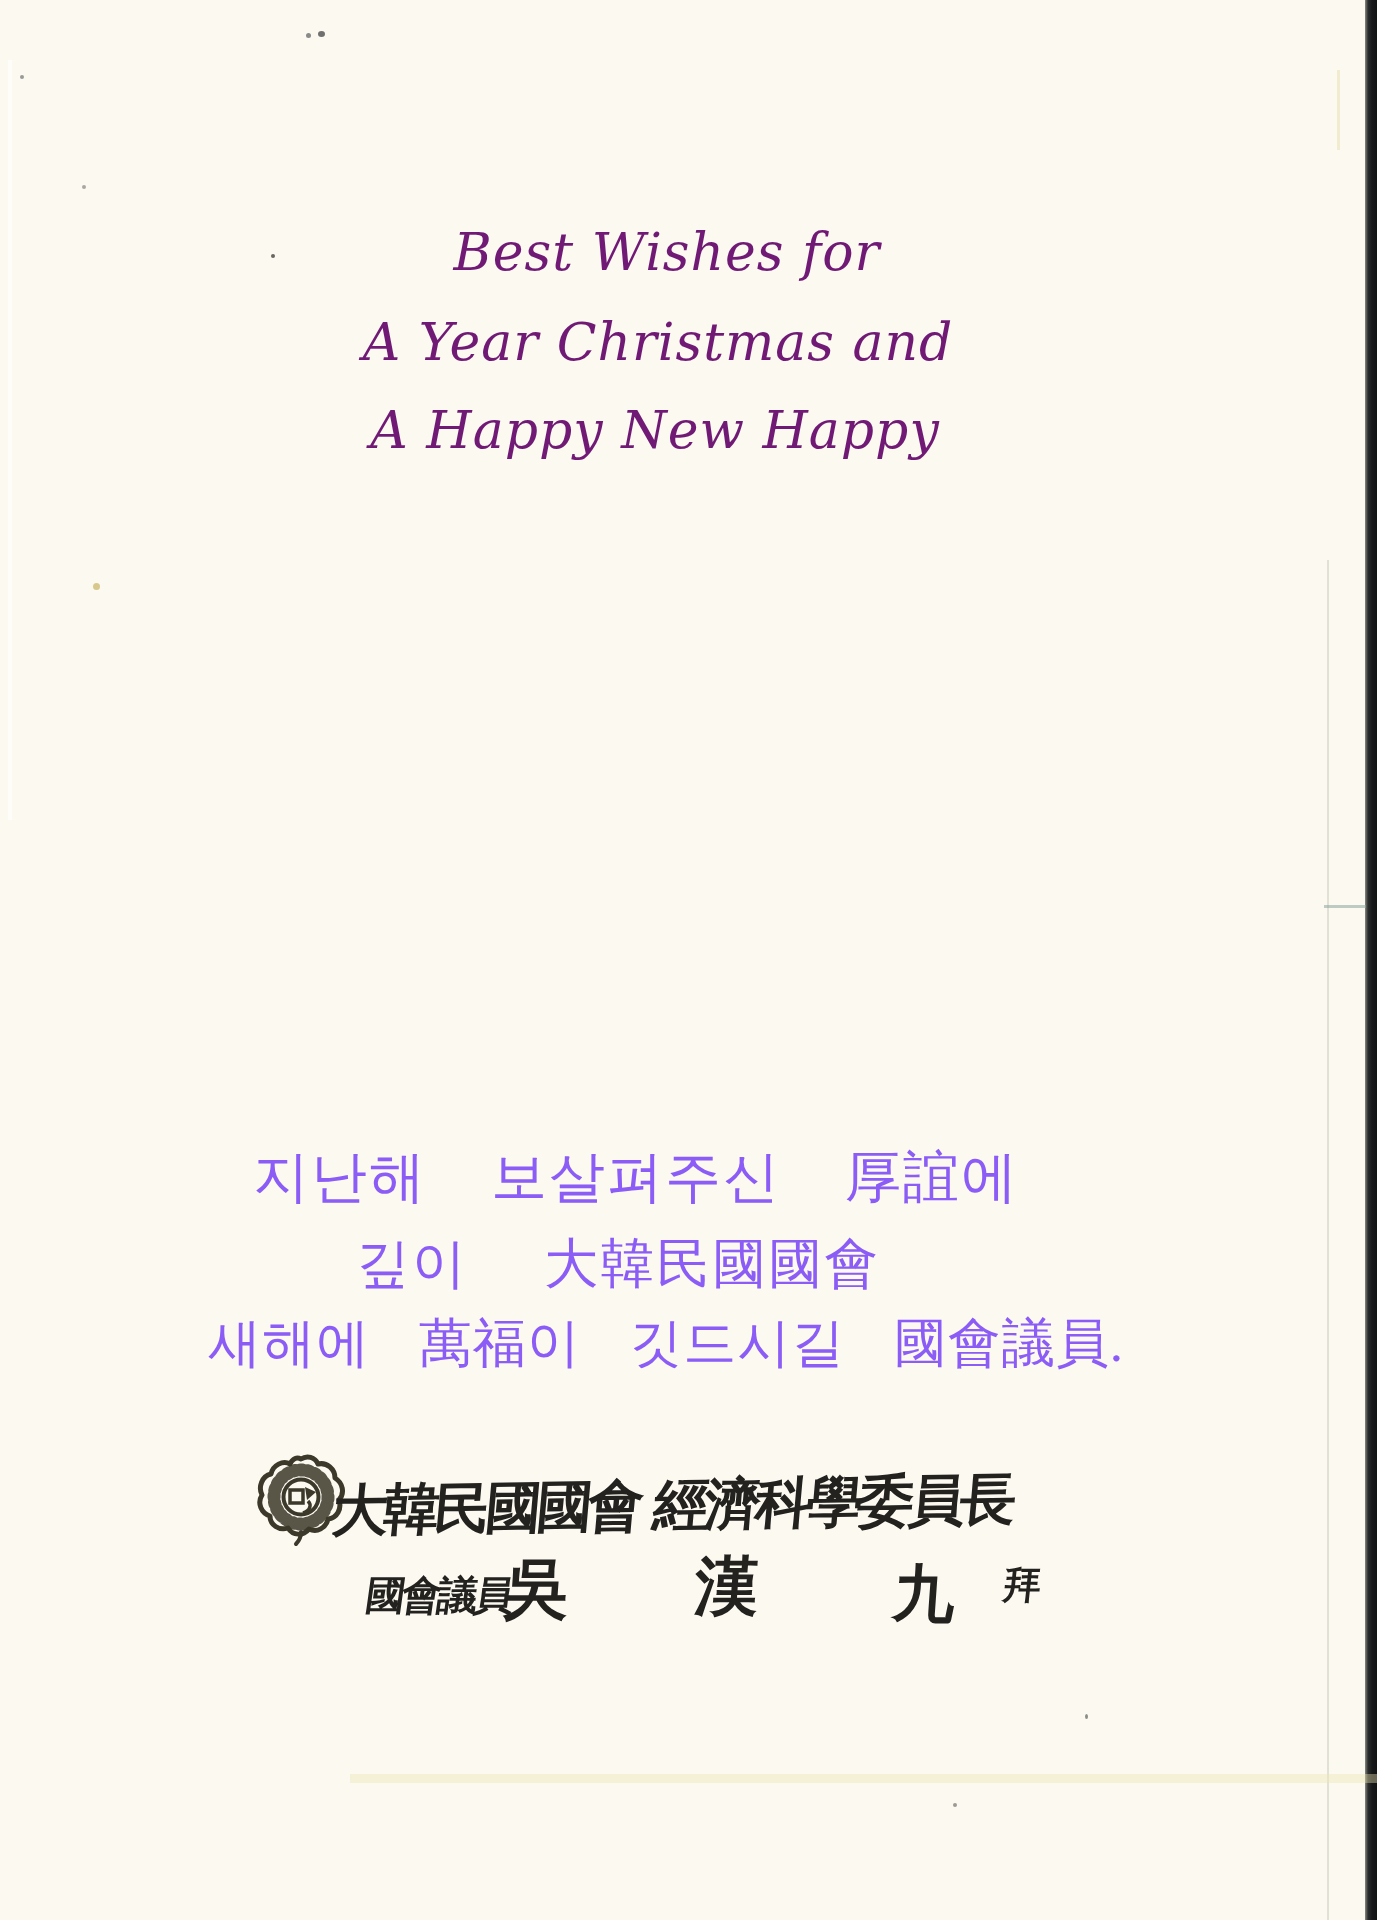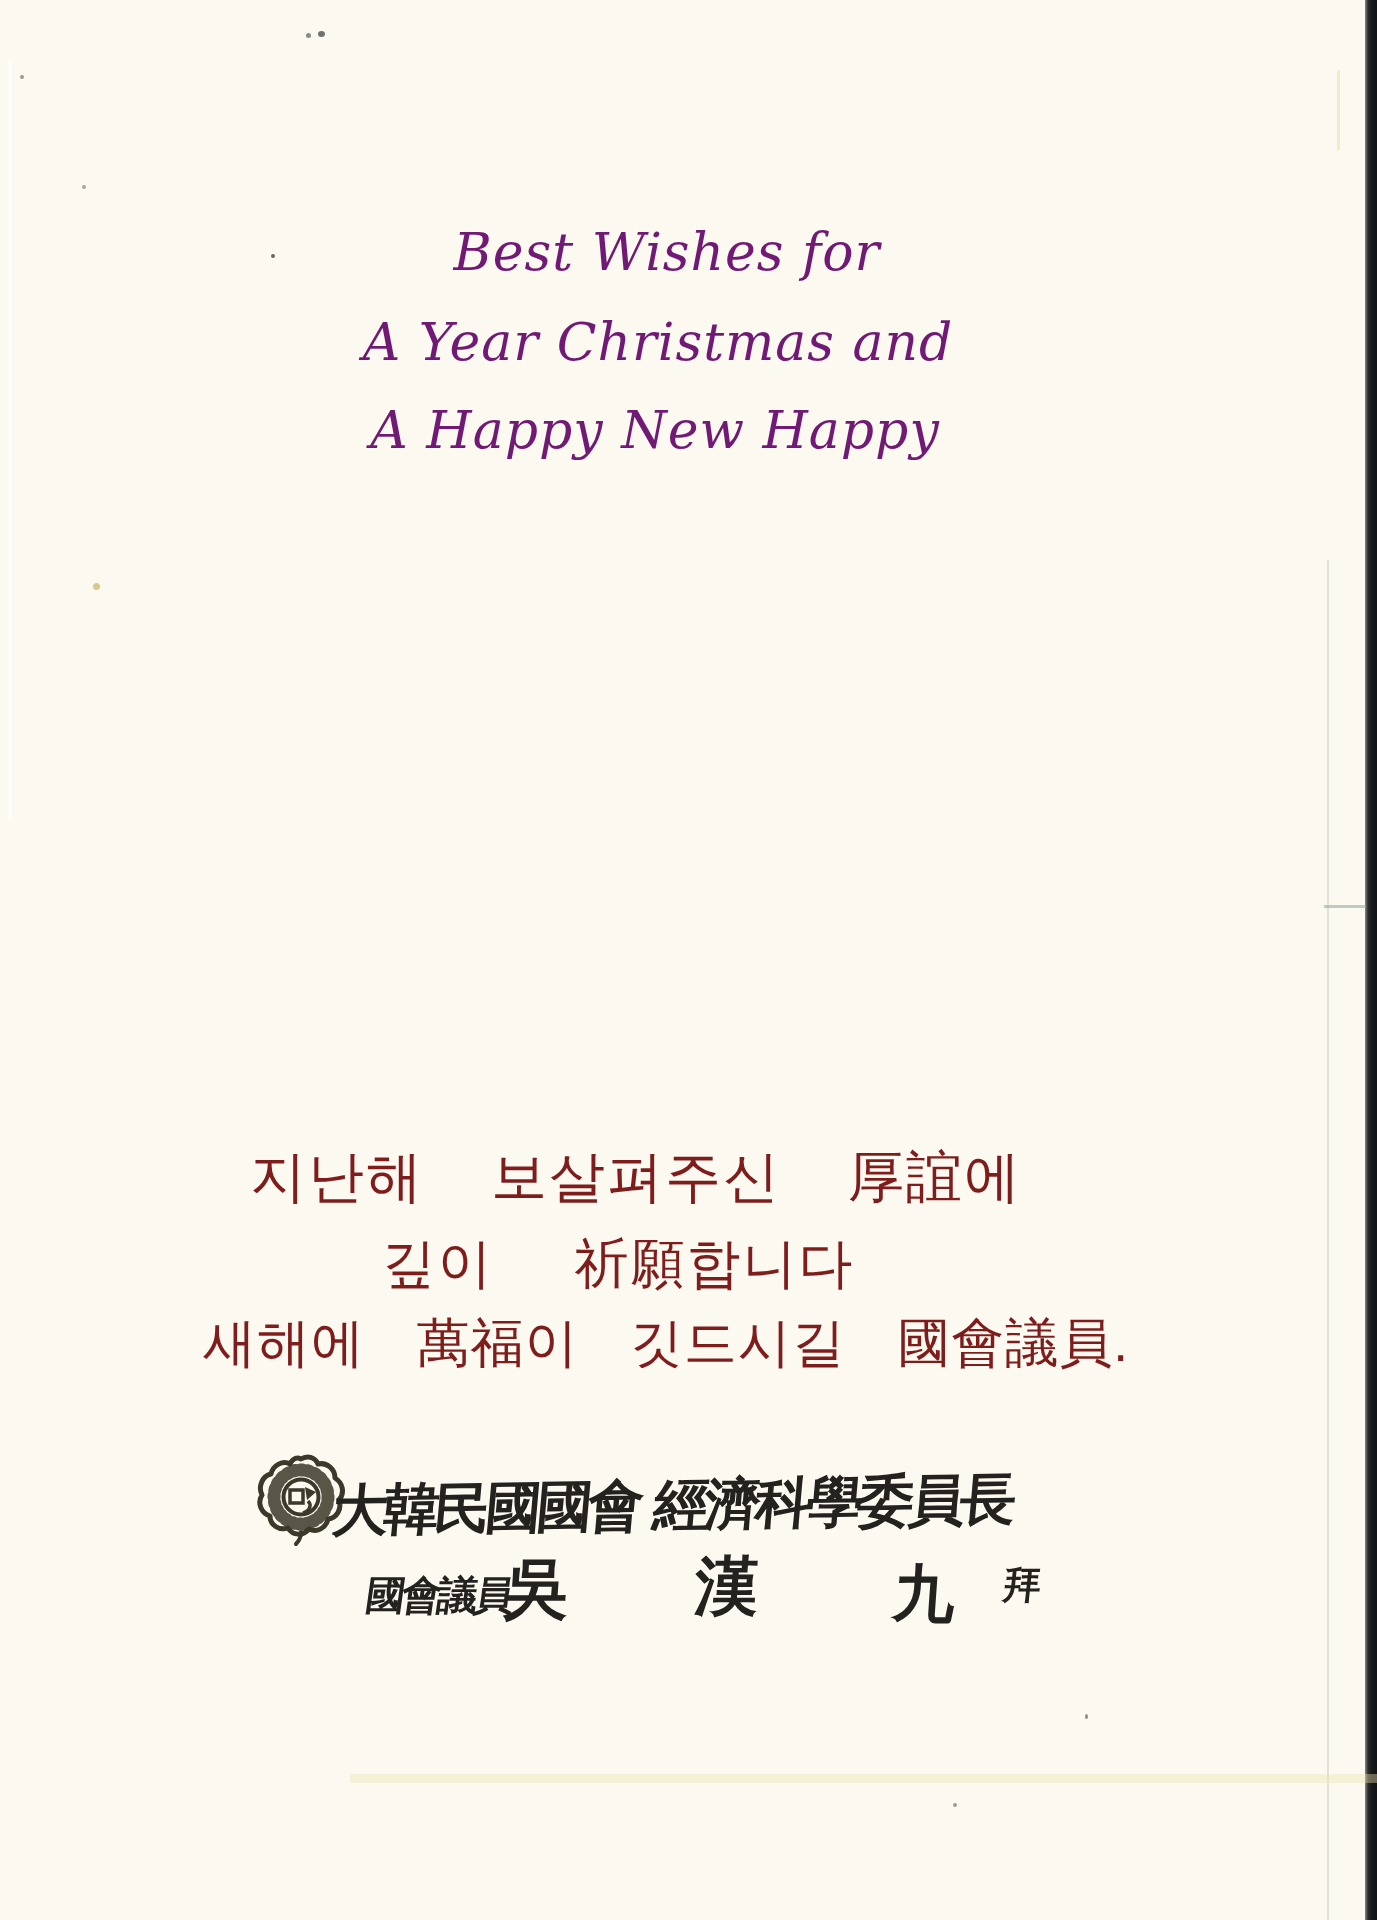--- a/index.html
+++ b/index.html
@@ -18,22 +18,22 @@
     color:#701a75;
     letter-spacing:1px;
     font-weight:normal;
   }
   #eng1{left:667px;top:222px;font-size:52px;}
   #eng2{left:658px;top:312px;font-size:52px;}
   #eng3{left:655px;top:400px;font-size:52px;}
 
   
   .kr-line{
-    font-family:Liberation Sans, sans-serif;
-    color:#7f1d1d;
+    font-family:Liberation Serif, serif;
+    color:#8b5cf6;
     font-weight:500;
   }
   #kr1{left:636px;top:1140px;font-size:56px;letter-spacing:2px;word-spacing:16px;}
   #kr2{left:618px;top:1228px;font-size:54px;letter-spacing:2px;word-spacing:10px;}
   #kr3{left:666px;top:1308px;font-size:53px;letter-spacing:1px;word-spacing:10px;}
 
   
   .callig{
     font-family:"DejaVu Sans", sans-serif;
     color:#23221f;
@@ -86,21 +86,21 @@
   .s8{left:1085px;top:1714px;width:3px;height:5px;background:#8d8d88;}
 </style>
 </head>
 <body>
 
 <div class="center-line script-line" id="eng1">Best Wishes for</div>
 <div class="center-line script-line" id="eng2">A Year Christmas and</div>
 <div class="center-line script-line" id="eng3">A Happy New Happy</div>
 
 <div class="center-line kr-line" id="kr1">지난해  보살펴주신  厚誼에</div>
-<div class="center-line kr-line" id="kr2">깊이   祈願합니다</div>
+<div class="center-line kr-line" id="kr2">깊이   大韓民國國會</div>
 <div class="center-line kr-line" id="kr3">새해에  萬福이  깃드시길  國會議員.</div>
 
 <svg class="abs" id="emblem" viewBox="0 0 94 110" aria-hidden="true">
   <g fill="none" stroke="#3c392a" stroke-linejoin="round" stroke-linecap="round">
 
     <path stroke-width="5" d="M47,7 C53,3 61,5 64,12 C73,10 81,17 81,26 C89,31 91,41 85,48
          C88,57 83,66 74,67 C72,76 63,81 55,77 C49,84 39,84 34,76
          C25,79 16,73 16,64 C7,61 3,51 8,43 C4,35 8,24 17,22
          C19,13 29,8 36,12 C39,6 43,5 47,7 Z"></path>
 

